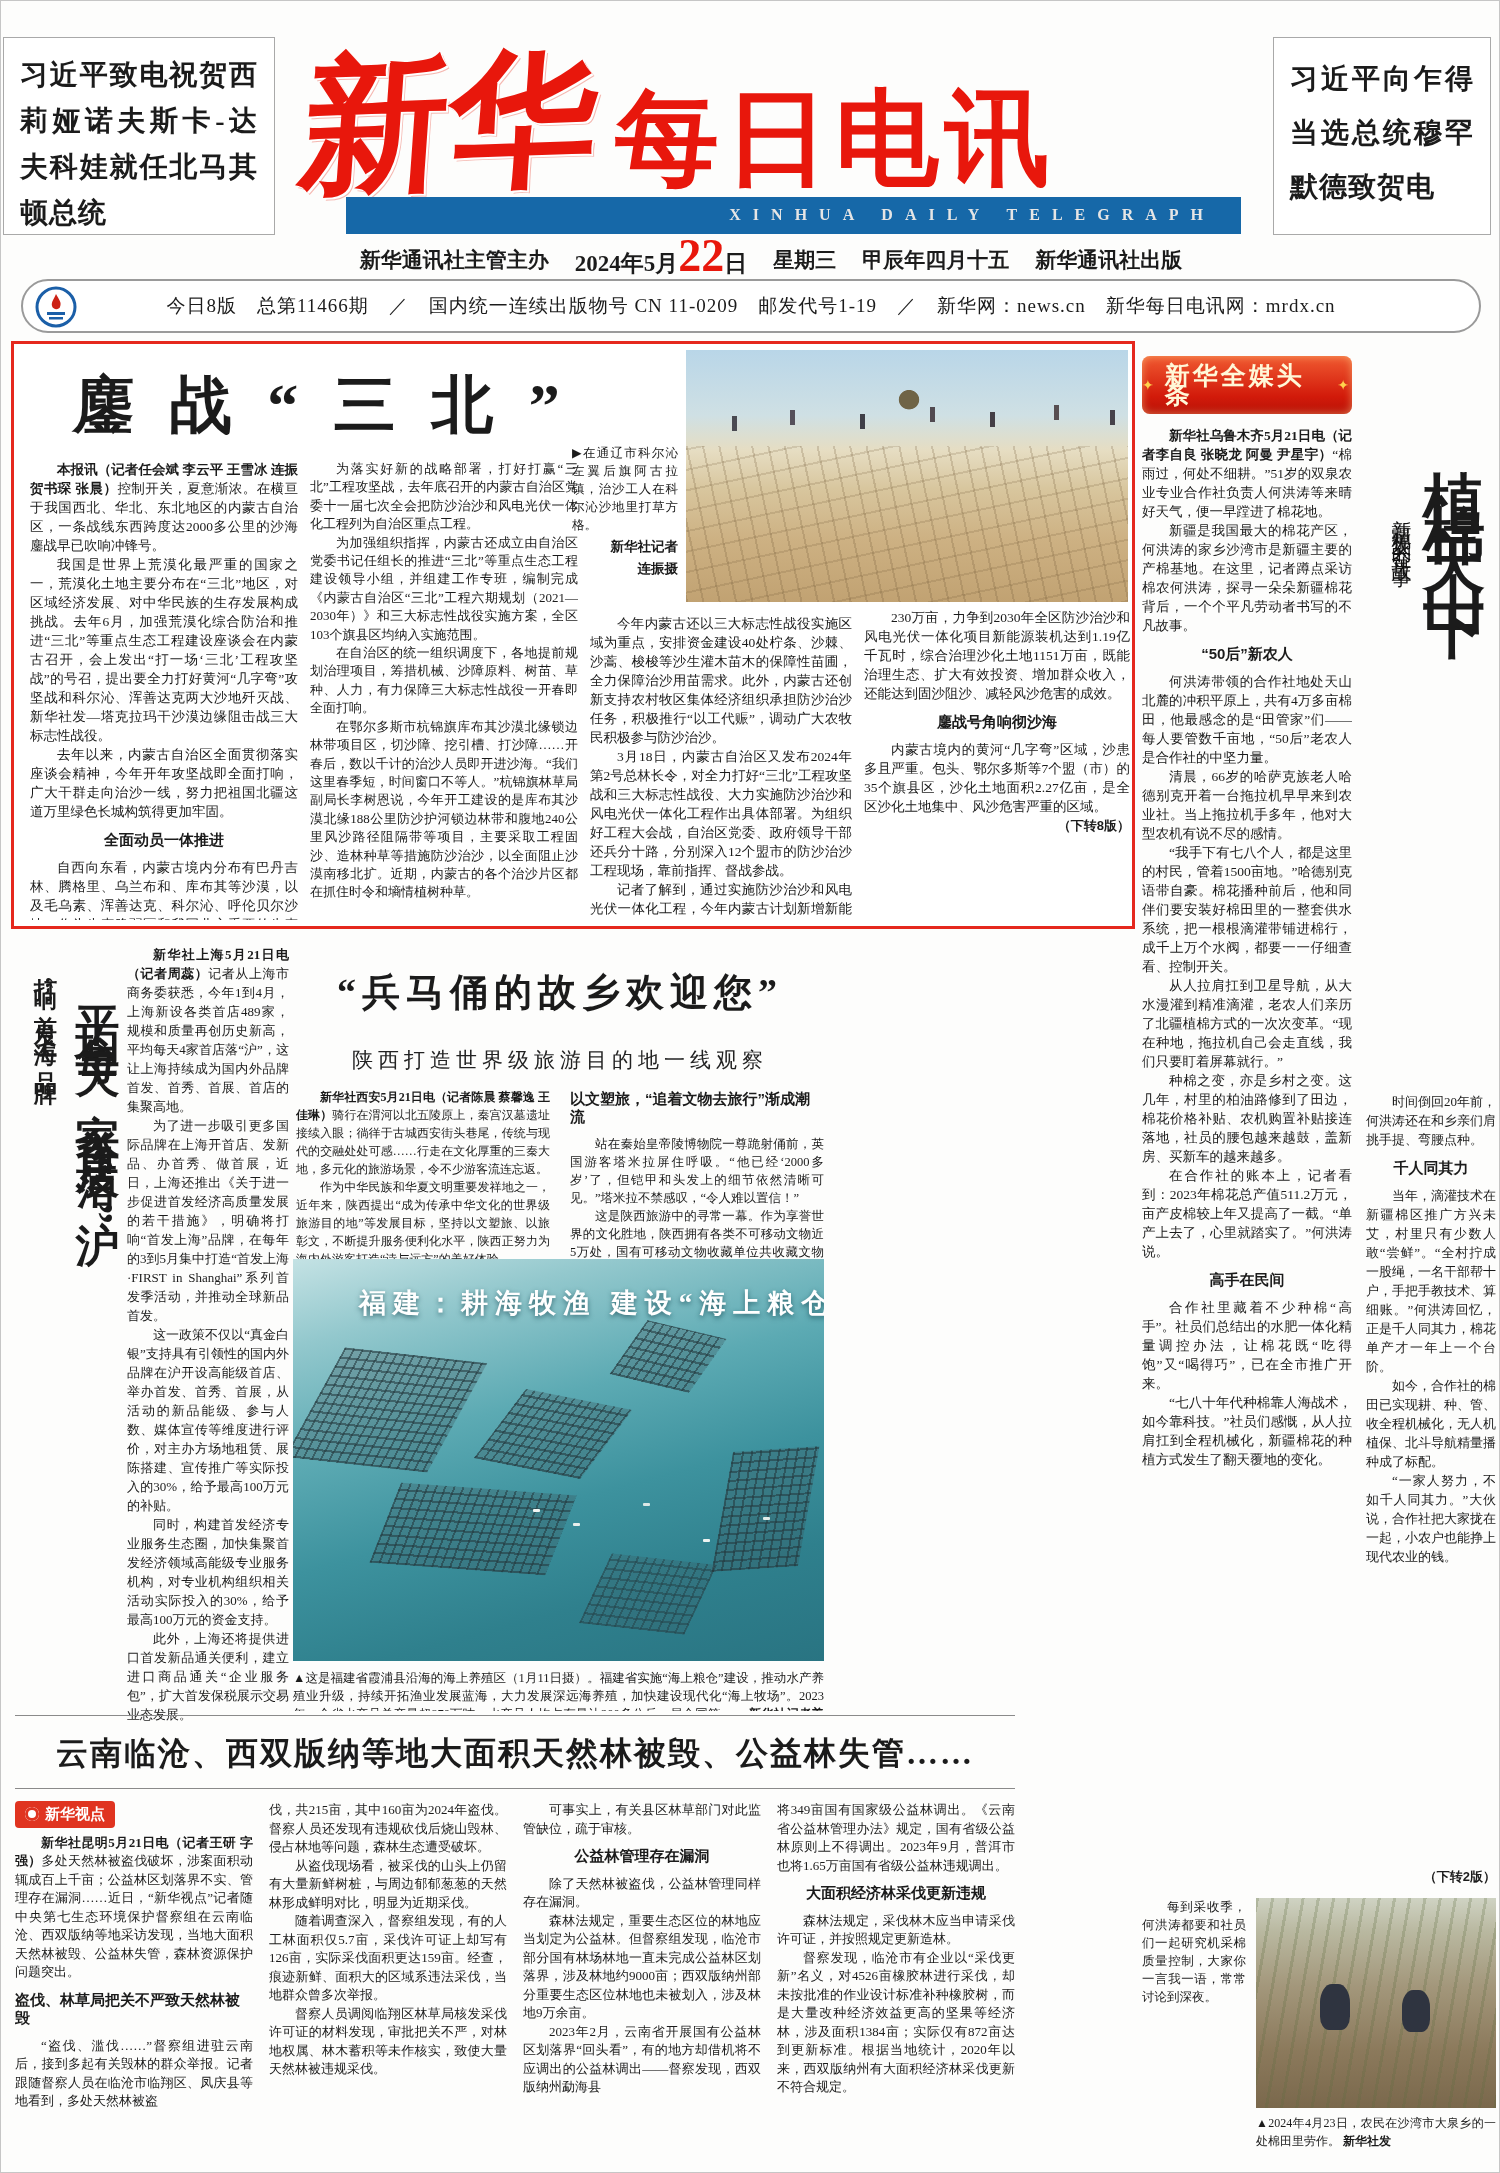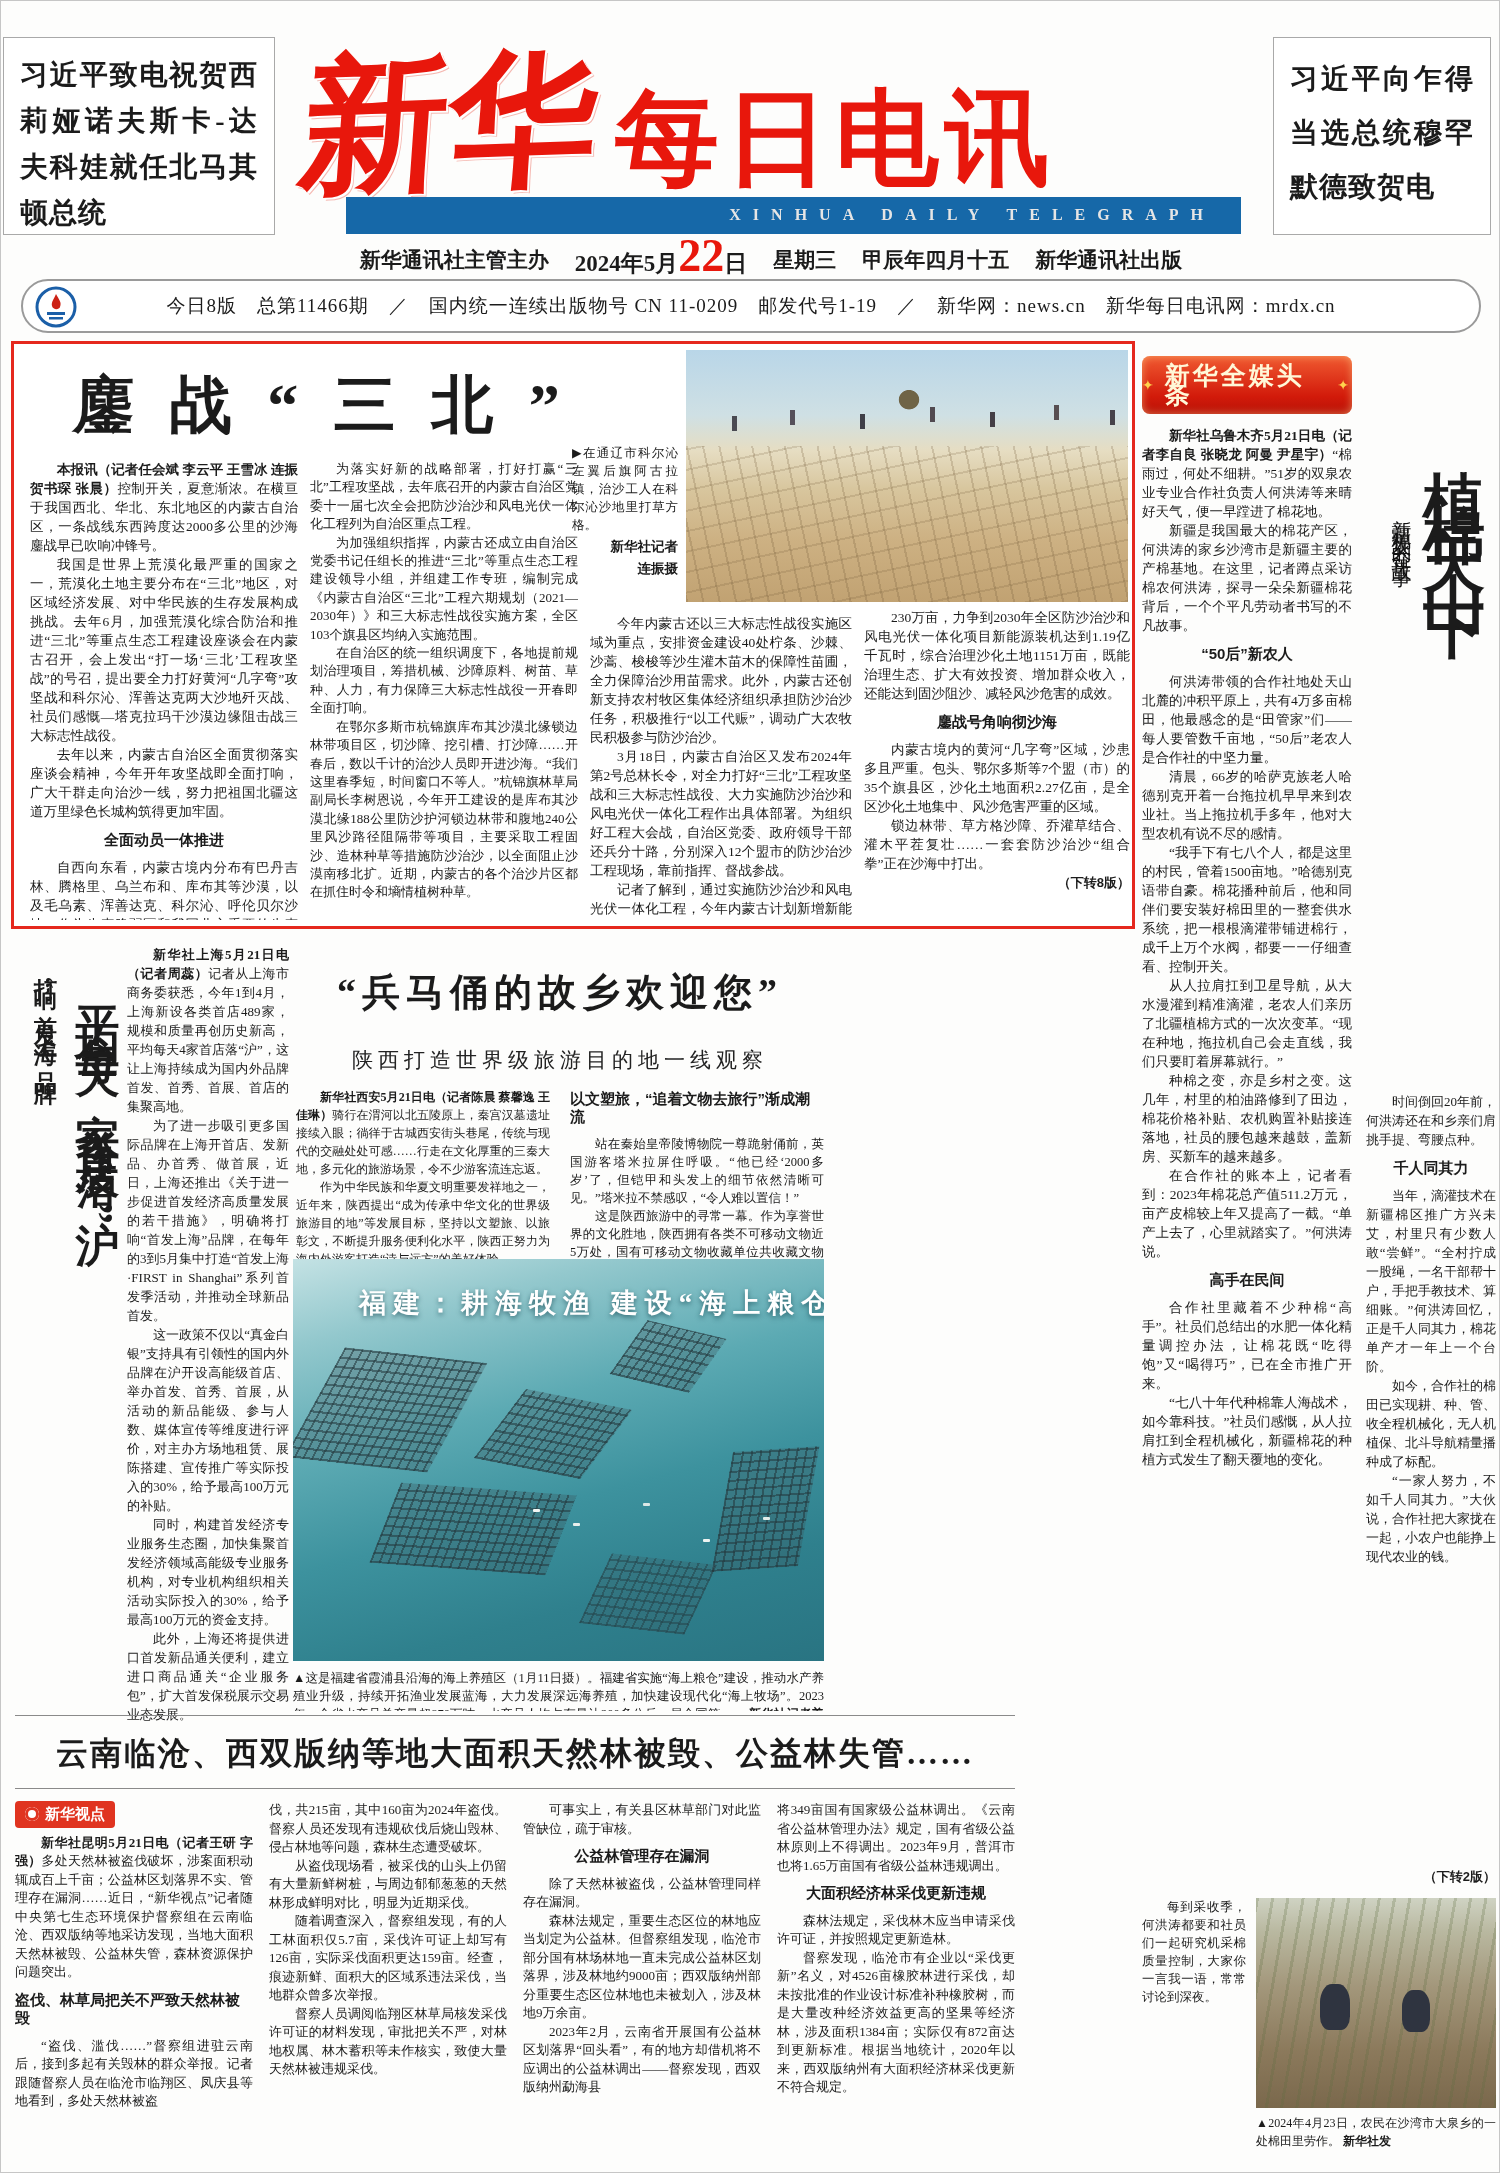--- a/index.html
+++ b/index.html
@@ -128,21 +128,21 @@
     </div>
 
     <div class="abs pcap" style="left:558px;top:100px;width:106px;height:162px;">
       <div>▶在通辽市科尔沁左翼后旗阿古拉镇，治沙工人在科尔沁沙地里打草方格。</div>
       <div class="credit">新华社记者</div>
       <div class="credit">连振摄</div>
     </div>
 
     <div class="abs bodytxt" style="left:16px;top:116px;width:268px;height:460px;">
       <p><b>本报讯（记者任会斌 李云平 王雪冰 连振 贺书琛 张晨）</b><span>控制开关，夏意渐浓。在横亘于我国西北、华北、东北地区的内蒙古自治区，一条战线东西跨度达2000多公里的沙海鏖战早已吹响冲锋号。</span></p>
-      <p>我国是世界上荒漠化最严重的国家之一，荒漠化土地主要分布在“三北”地区，对区域经济发展、对中华民族的生存发展构成挑战。去年6月，加强荒漠化综合防治和推进“三北”等重点生态工程建设座谈会在内蒙古召开，会上发出“打一场‘三北’工程攻坚战”的号召，提出要全力打好黄河“几字弯”攻坚战和科尔沁、浑善达克两大沙地歼灭战、社员们感慨—塔克拉玛干沙漠边缘阻击战三大标志性战役。</p>
+      <p>我国是世界上荒漠化最严重的国家之一，荒漠化土地主要分布在“三北”地区，对区域经济发展、对中华民族的生存发展构成挑战。去年6月，加强荒漠化综合防治和推进“三北”等重点生态工程建设座谈会在内蒙古召开，会上发出“打一场‘三北’工程攻坚战”的号召，提出要全力打好黄河“几字弯”攻坚战和科尔沁、浑善达克两大沙地歼灭战、新华社发—塔克拉玛干沙漠边缘阻击战三大标志性战役。</p>
       <p>去年以来，内蒙古自治区全面贯彻落实座谈会精神，今年开年攻坚战即全面打响，广大干群走向治沙一线，努力把祖国北疆这道万里绿色长城构筑得更加牢固。</p>
       <div class="subhead">全面动员一体推进</div>
       <p>自西向东看，内蒙古境内分布有巴丹吉林、腾格里、乌兰布和、库布其等沙漠，以及毛乌素、浑善达克、科尔沁、呼伦贝尔沙地。作为生态脆弱区和我国北方重要的生态安全屏障，新中国成立以来，内蒙古干部群众接力奋战，防沙治沙成效令人瞩目。</p>
     </div>
 
     <div class="abs bodytxt" style="left:296px;top:116px;width:268px;height:460px;font-size:13px;line-height:18.4px;">
       <p>为落实好新的战略部署，打好打赢“三北”工程攻坚战，去年底召开的内蒙古自治区党委十一届七次全会把防沙治沙和风电光伏一体化工程列为自治区重点工程。</p>
       <p>为加强组织指挥，内蒙古还成立由自治区党委书记任组长的推进“三北”等重点生态工程建设领导小组，并组建工作专班，编制完成《内蒙古自治区“三北”工程六期规划（2021—2030年）》和三大标志性战役实施方案，全区103个旗县区均纳入实施范围。</p>
       <p>在自治区的统一组织调度下，各地提前规划治理项目，筹措机械、沙障原料、树苗、草种、人力，有力保障三大标志性战役一开春即全面打响。</p>
       <p>在鄂尔多斯市杭锦旗库布其沙漠北缘锁边林带项目区，切沙障、挖引槽、打沙障……开春后，数以千计的治沙人员即开进沙海。“我们这里春季短，时间窗口不等人。”杭锦旗林草局副局长李树恩说，今年开工建设的是库布其沙漠北缘188公里防沙护河锁边林带和腹地240公里风沙路径阻隔带等项目，主要采取工程固沙、造林种草等措施防沙治沙，以全面阻止沙漠南移北扩。近期，内蒙古的各个治沙片区都在抓住时令和墒情植树种草。</p>
@@ -151,21 +151,20 @@
     <div class="abs bodytxt" style="left:576px;top:270px;width:262px;height:306px;">
       <p>今年内蒙古还以三大标志性战役实施区域为重点，安排资金建设40处柠条、沙棘、沙蒿、梭梭等沙生灌木苗木的保障性苗圃，全力保障治沙用苗需求。此外，内蒙古还创新支持农村牧区集体经济组织承担防沙治沙任务，积极推行“以工代赈”，调动广大农牧民积极参与防沙治沙。</p>
       <p>3月18日，内蒙古自治区又发布2024年第2号总林长令，对全力打好“三北”工程攻坚战和三大标志性战役、大力实施防沙治沙和风电光伏一体化工程作出具体部署。为组织好工程大会战，自治区党委、政府领导干部还兵分十路，分别深入12个盟市的防沙治沙工程现场，靠前指挥、督战参战。</p>
       <p>记者了解到，通过实施防沙治沙和风电光伏一体化工程，今年内蒙古计划新增新能源装机1320万千瓦，配套完成沙化土地综合治理</p>
     </div>
 
     <div class="abs bodytxt" style="left:850px;top:264px;width:266px;height:312px;">
       <p>230万亩，力争到2030年全区防沙治沙和风电光伏一体化项目新能源装机达到1.19亿千瓦时，综合治理沙化土地1151万亩，既能治理生态、扩大有效投资、增加群众收入，还能达到固沙阻沙、减轻风沙危害的成效。</p>
       <div class="subhead">鏖战号角响彻沙海</div>
       <p>内蒙古境内的黄河“几字弯”区域，沙患多且严重。包头、鄂尔多斯等7个盟（市）的35个旗县区，沙化土地面积2.27亿亩，是全区沙化土地集中、风沙危害严重的区域。</p>
-      <p>锁边林带、草方格沙障、乔灌草结合、灌木平茬复壮……一套套防沙治沙“组合拳”正在沙海中打出。</p>
       <div class="jump">（下转8版）</div>
     </div>
   </div>
 
   <div class="abs" style="left:14px;top:944px;width:274px;height:798px;display:flex;">
     <div class="vtext" style="width:46px;font-size:23px;font-weight:bold;letter-spacing:9px;padding-top:14px;">打响“首发上海”品牌</div>
     <div class="vtext" style="width:66px;font-size:44px;font-weight:bold;letter-spacing:17px;padding-top:26px;">平均每天4家首店落“沪”</div>
     <div class="bodytxt" style="width:162px;height:798px;font-size:13px;line-height:19px;">
       <p><b>新华社上海5月21日电（记者周蕊）</b><span>记者从上海市商务委获悉，今年1到4月，上海新设各类首店489家，规模和质量再创历史新高，平均每天4家首店落“沪”，这让上海持续成为国内外品牌首发、首秀、首展、首店的集聚高地。</span></p>
       <p>为了进一步吸引更多国际品牌在上海开首店、发新品、办首秀、做首展，近日，上海还推出《关于进一步促进首发经济高质量发展的若干措施》，明确将打响“首发上海”品牌，在每年的3到5月集中打造“首发上海·FIRST in Shanghai”系列首发季活动，并推动全球新品首发。</p>

